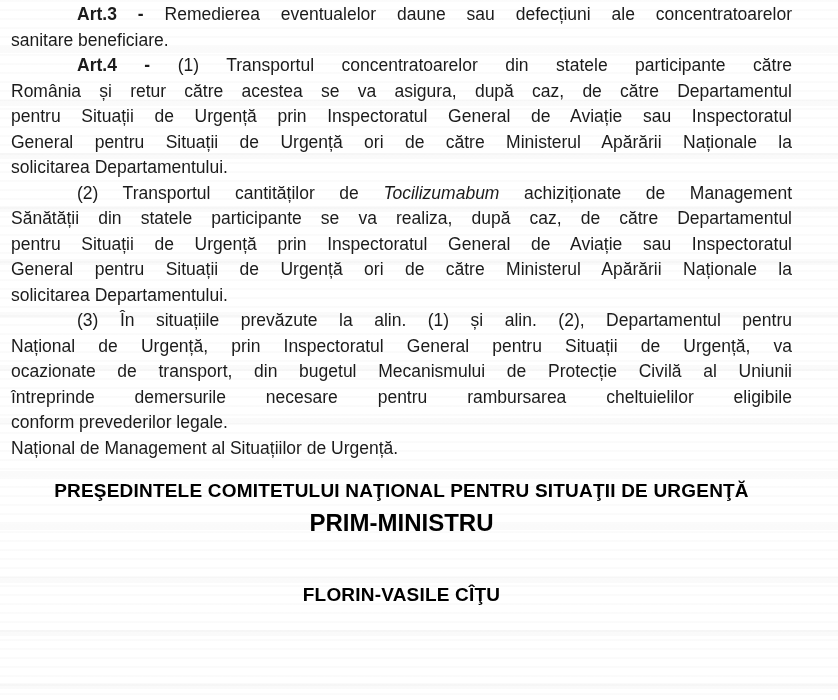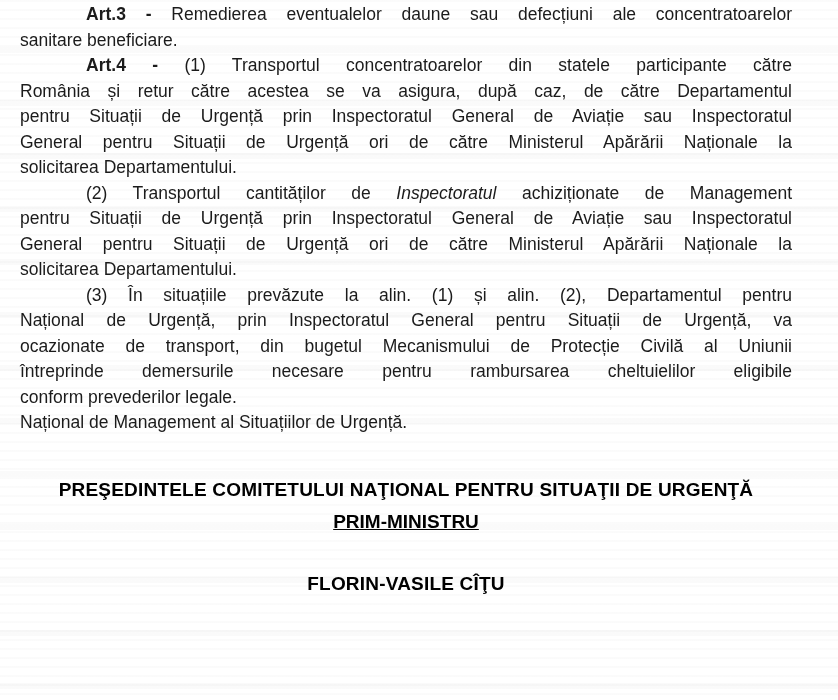--- a/index.html
+++ b/index.html
@@ -5,21 +5,21 @@
   html, body {
     margin: 0;
     padding: 0;
     background: #ffffff;
   }
   .page {
     position: relative;
     width: 838px;
     height: 700px;
     box-sizing: border-box;
-    padding: 2px 46px 0 20px;
+    padding: 2px 46px 0 11px;
     background-color: #ffffff;
     
     background-image:
       repeating-linear-gradient(180deg,
         rgba(120,120,120,0.03) 0px, rgba(120,120,120,0.03) 2px,
         rgba(0,0,0,0) 2px, rgba(0,0,0,0) 9px),
       repeating-linear-gradient(180deg,
         rgba(0,0,0,0) 0px, rgba(0,0,0,0) 47px,
         rgba(130,130,130,0.04) 47px, rgba(130,130,130,0.04) 53px);
     font-family: "Liberation Sans", "DejaVu Sans", sans-serif;
@@ -44,33 +44,32 @@
   }
   .b { font-weight: bold; }
   .i { font-style: italic; }
   .sig {
     text-align: center;
     font-weight: bold;
     color: #000000;
     white-space: nowrap;
   }
   .sig1 {
-    margin-top: 42px;
+    margin-top: 18px;
     font-size: 19px;
     line-height: 24px;
     letter-spacing: 0.2px;
   }
   .sig2 {
     margin-top: 8px;
-    font-size: 19px;
+    font-size: 24px;
     line-height: 24px;
-    text-decoration: underline;
   }
   .signame {
-    margin-top: 38px;
+    margin-top: 48px;
     font-size: 19px;
     line-height: 24px;
     letter-spacing: 0.2px;
   }
 </style>
 </head>
 <body>
 
 <div class="page">
   <div class="body-text">
@@ -82,21 +81,22 @@
 
     <div>
       <p class="ln ind"><span class="b">Art.4 - </span><span>(1) Transportul concentratoarelor din statele participante către</span></p>
       <p class="ln"><span>România și retur către acestea se va asigura, după caz, de către Departamentul</span></p>
       <p class="ln"><span>pentru Situații de Urgență prin Inspectoratul General de Aviație sau Inspectoratul</span></p>
       <p class="ln"><span>General pentru Situații de Urgență ori de către Ministerul Apărării Naționale la</span></p>
       <p class="ln last"><span>solicitarea Departamentului.</span></p>
     </div>
 
     <div>
-      <p class="ln ind"><span>(2) Transportul cantităților de </span><span class="i">Inspectoratul</span><span> achiziționate de Management</span></p>
+      <p class="ln ind"><span>(2) Transportul cantităților de </span><span class="i">Tocilizumabum</span><span> achiziționate de Management</span></p>
+      <p class="ln"><span>Sănătății din statele participante se va realiza, după caz, de către Departamentul</span></p>
       <p class="ln"><span>pentru Situații de Urgență prin Inspectoratul General de Aviație sau Inspectoratul</span></p>
       <p class="ln"><span>General pentru Situații de Urgență ori de către Ministerul Apărării Naționale la</span></p>
       <p class="ln last"><span>solicitarea Departamentului.</span></p>
     </div>
 
     <div>
       <p class="ln ind"><span>(3) În situațiile prevăzute la alin. (1) și alin. (2), Departamentul pentru</span></p>
       <p class="ln"><span>Național de Urgență, prin Inspectoratul General pentru Situații de Urgență, va</span></p>
       <p class="ln"><span>ocazionate de transport, din bugetul Mecanismului de Protecție Civilă al Uniunii</span></p>
       <p class="ln"><span>întreprinde demersurile necesare pentru rambursarea cheltuielilor eligibile</span></p>

